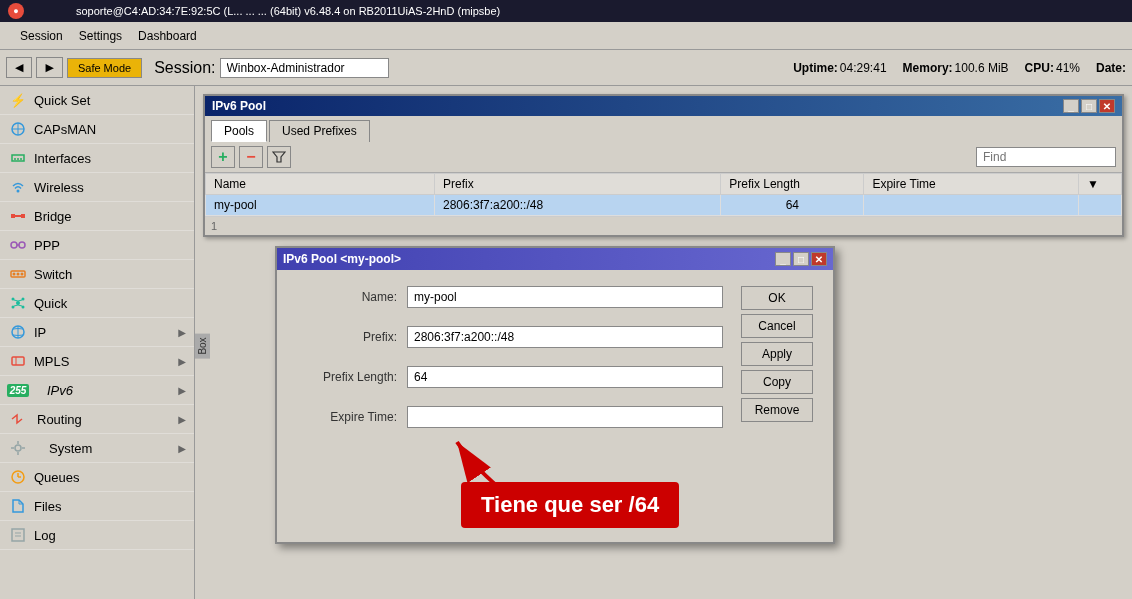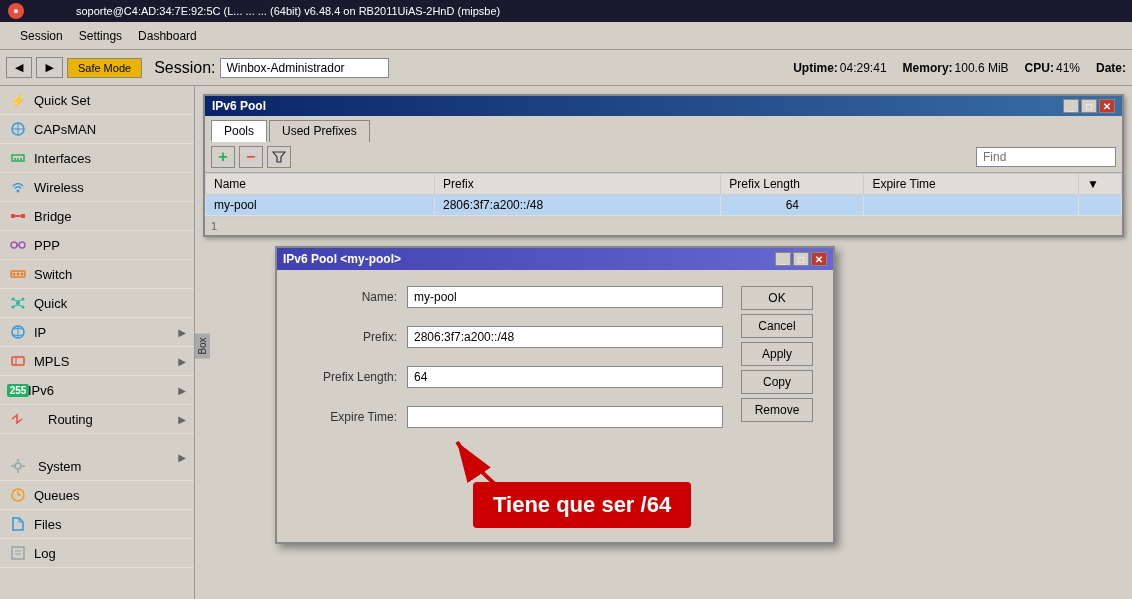--- a/index.html
+++ b/index.html
@@ -221,41 +221,41 @@
           <svg width="16" height="16" viewBox="0 0 16 16">
               <rect x="2" y="4" width="12" height="8" rx="1" fill="none" stroke="#e74c3c" stroke-width="1.5"></rect>
               <line x1="6" y1="4" x2="6" y2="12" stroke="#e74c3c" stroke-width="1"></line>
             </svg>
         </span>
         <span>MPLS</span>
       </div>
       <span class="arrow-right">▶</span>
     </div>
     <div class="sidebar-item has-arrow">
-      <div style="display:flex;align-items:center;gap:0;">
+      <div style="display:flex;align-items:center;gap:19px;font-style:italic;">
         <span class="sidebar-icon">
           <span style="font-size:10px;background:#27ae60;color:white;padding:1px 3px;border-radius:2px;font-weight:bold;">255</span>
         </span>
         <span>IPv6</span>
       </div>
       <span class="arrow-right">▶</span>
     </div>
     <div class="sidebar-item has-arrow">
-      <div style="display:flex;align-items:center;gap:20px;">
+      <div style="display:flex;align-items:center;gap:9px;">
         <span class="sidebar-icon">
           <svg width="16" height="16" viewBox="0 0 16 16">
               <polyline points="2,8 7,4 7,12 12,8" fill="none" stroke="#e74c3c" stroke-width="1.5"></polyline>
             </svg>
         </span>
         <span>Routing</span>
       </div>
       <span class="arrow-right">▶</span>
     </div>
     <div class="sidebar-item has-arrow">
-      <div style="display:flex;align-items:center;gap:10px;margin-top:18px;">
+      <div style="display:flex;align-items:center;gap:21px;">
         <span class="sidebar-icon">
           <svg width="16" height="16" viewBox="0 0 16 16">
               <circle cx="8" cy="8" r="3" fill="none" stroke="#95a5a6" stroke-width="1.5"></circle>
               <line x1="8" y1="1" x2="8" y2="4" stroke="#95a5a6" stroke-width="1.5"></line>
               <line x1="8" y1="12" x2="8" y2="15" stroke="#95a5a6" stroke-width="1.5"></line>
               <line x1="1" y1="8" x2="4" y2="8" stroke="#95a5a6" stroke-width="1.5"></line>
               <line x1="12" y1="8" x2="15" y2="8" stroke="#95a5a6" stroke-width="1.5"></line>
             </svg>
         </span>
         <span>System</span>
@@ -390,20 +390,20 @@
         <div style="position:relative;height:80px;">
 
           <svg style="position:absolute;left:160px;top:-30px;" width="100" height="80" viewBox="0 0 100 80">
             <defs>
               <marker id="arrowhead" markerWidth="10" markerHeight="7" refX="10" refY="3.5" orient="auto">
                 <polygon points="0 0, 10 3.5, 0 7" fill="#cc0000"></polygon>
               </marker>
             </defs>
             <path d="M80 70 Q40 40 20 10" stroke="#cc0000" stroke-width="4" fill="none" marker-end="url(#arrowhead)"></path>
           </svg>
-          <div style="position:absolute;left:196px;top:20px;background:#cc0000;color:white;padding:10px 20px;font-size:22px;font-weight:bold;border-radius:4px;">Tiene que ser /64</div>
+          <div style="position:absolute;left:184px;top:20px;background:#cc0000;color:white;padding:10px 20px;font-size:22px;font-weight:bold;border-radius:4px;">Tiene que ser /64</div>
         </div>
       </div>
     </div>
 
     <div style="position:absolute;left:0;top:50%;transform:translateY(-50%);writing-mode:vertical-rl;text-orientation:mixed;transform:rotate(180deg) translateY(50%);background:#aaa;padding:4px 2px;font-size:10px;color:#333;">Box</div>
   </div>
 </div>
 
 </body></html>

